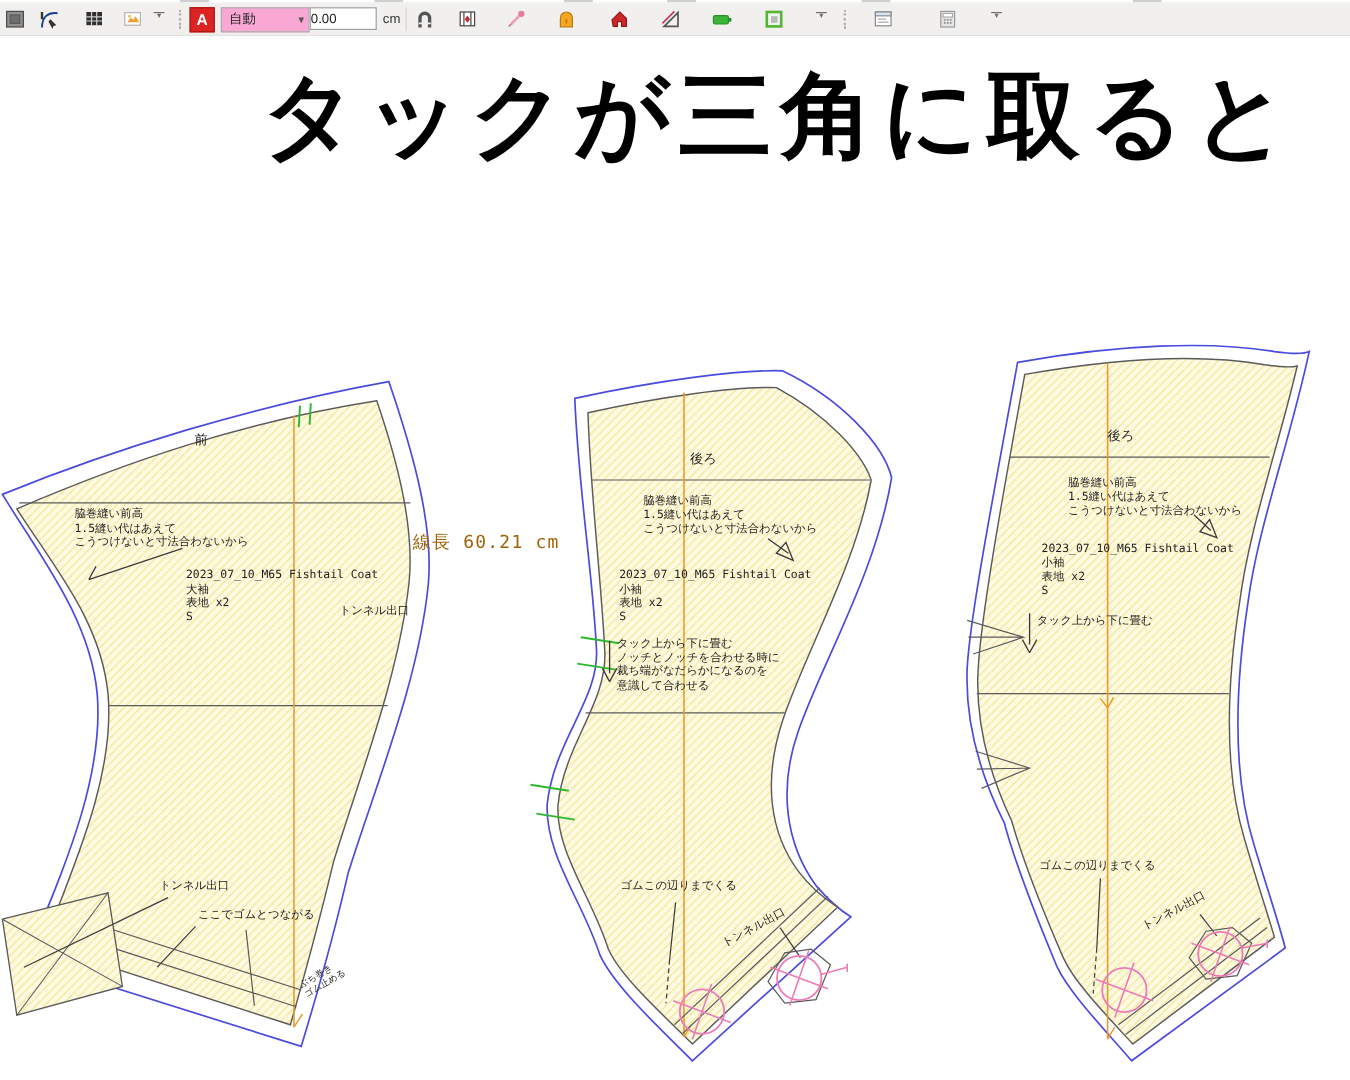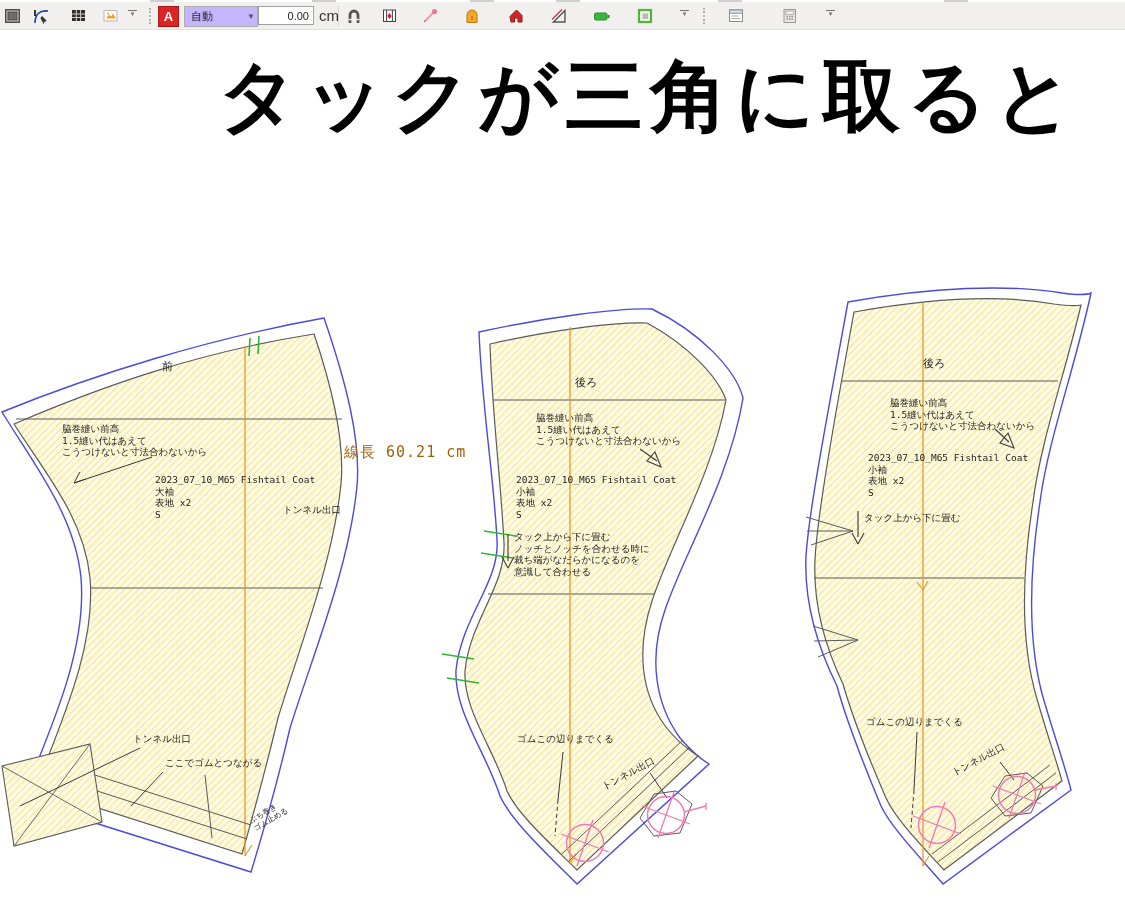--- a/index.html
+++ b/index.html
@@ -11,27 +11,27 @@
   #toolbar{position:absolute;top:2px;left:0;width:1125px;height:27px;background:#f1f0ee;
            border-bottom:1px solid #e3e2e0;}
   .tbi{position:absolute;top:4px;width:20px;height:20px;display:flex;align-items:center;justify-content:center;}
   .tbi svg{display:block;}
   .redA{background:#dd2424;border:1px solid #a81616;color:#fff;font-weight:bold;
         font-size:13px;line-height:18px;text-align:center;width:19px;height:19px;}
   .chev{position:absolute;top:8px;width:9px;font-size:7px;line-height:5px;color:#707070;text-align:center;}
   .chev b{display:block;border-top:1px solid #707070;font-weight:normal;}
   .dotsep{position:absolute;top:6px;height:16px;width:0;border-left:2px dotted #b3b3b3;}
   .thinsep{position:absolute;top:4px;height:20px;width:0;border-left:1px solid #d6d5d3;}
-  #combo{position:absolute;top:4px;left:184px;width:66px;height:19px;background:#c4b5fd;
+  #combo{position:absolute;top:4px;left:184px;width:66px;height:19px;background:#f9a8d4;
          border:1px solid #adadad;font-size:11px;line-height:19px;padding-left:6px;color:#222;}
   #combo .arr{position:absolute;right:2px;top:0;font-size:8px;color:#555;line-height:19px;}
   #measure{position:absolute;top:4px;left:258px;width:56px;height:19px;background:#fff;
-           border:1px solid #9f9f9f;font-size:11px;line-height:19px;text-align:right;
+           border:1px solid #9f9f9f;font-size:11px;line-height:19px;
            padding:0 4px 0 0;color:#222;box-sizing:border-box;}
-  #cmlabel{position:absolute;top:4px;left:319px;font-size:15px;line-height:20px;color:#333;}
+  #cmlabel{position:absolute;top:4px;left:319px;font-size:11px;line-height:20px;color:#333;}
   
   #tracebar{position:absolute;top:30px;left:0;width:1125px;height:22px;background:#fff;}
   #tracebar .hand{position:absolute;left:3px;top:2px;}
   #tracebar .lbl{position:absolute;left:20px;top:3px;font-size:12.5px;font-weight:bold;
                  color:#e8244c;letter-spacing:.3px;}
   
   #headline{position:absolute;left:218px;top:52px;color:#000;font-size:78px;line-height:88px;
             font-weight:600;letter-spacing:7px;white-space:nowrap;}
   
   #cad{position:absolute;left:0;top:0;}

